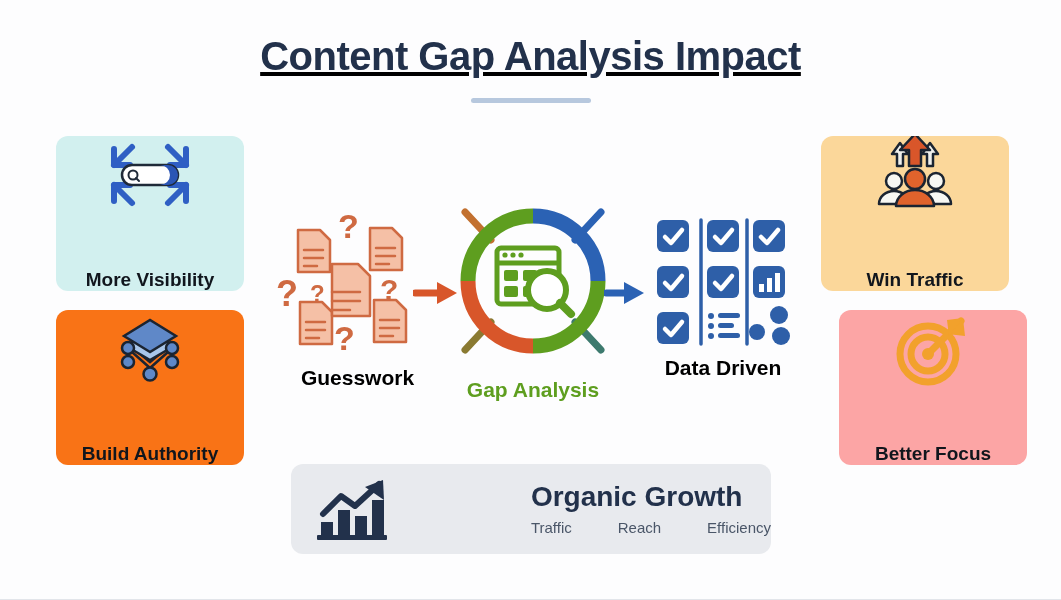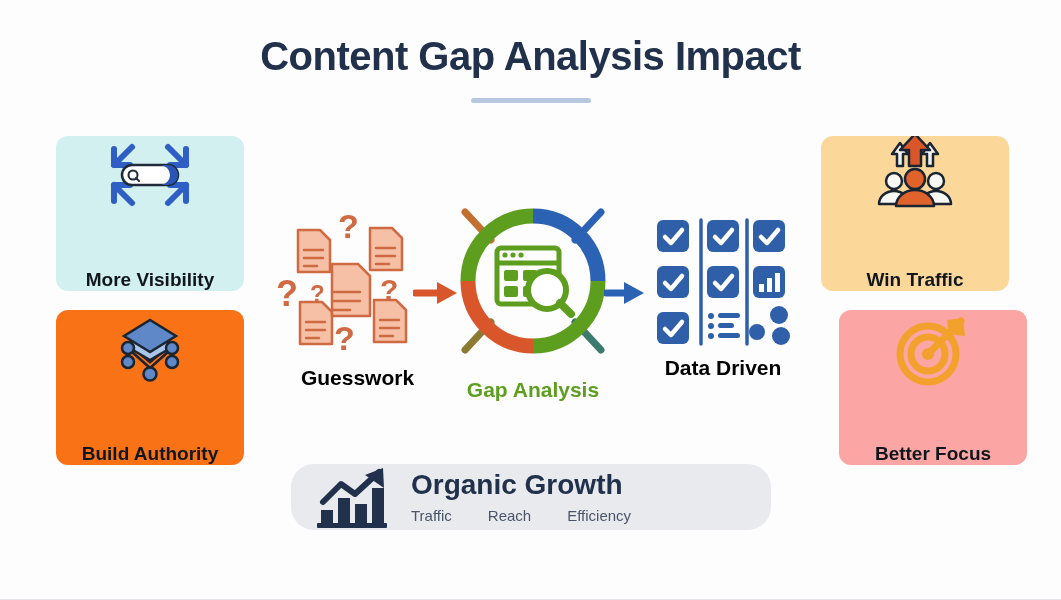--- a/index.html
+++ b/index.html
@@ -23,20 +23,21 @@
     box-sizing: border-box;
   }
 
   
   #title-block {
     position: absolute;
     top: 34px;
     left: 0;
     width: 1061px;
     text-align: center;
+    text-decoration: underline;
   }
   #page-title {
     font-size: 40px;
     font-weight: bold;
     color: #22314b;
     letter-spacing: -0.5px;
     line-height: 1.1;
   }
   #title-underline {
     width: 120px;
@@ -98,39 +99,40 @@
   #stage-gap .flow-label { color: #5e9e1f; }
   #stage-data      { left: 638px; top: 18px; width: 170px; }
   #stage-data .flow-label { color: #000000; }
 
   
   #growth-bar {
     position: absolute;
     left: 291px;
     top: 464px;
     width: 480px;
-    height: 66px;
+    height: 90px;
     background: #e8eaee;
-    border-radius: 23px;
+    border-radius: 12px;
     display: flex;
     align-items: center;
     padding-left: 26px;
     box-sizing: border-box;
+    justify-content: space-between;
   }
   #growth-icon { margin-right: 22px; flex: 0 0 auto; display:flex; align-items:center; }
   #growth-text { display: flex; flex-direction: column; justify-content: center; }
   #growth-title {
     font-size: 28px;
     font-weight: bold;
     color: #22314b;
     line-height: 1.1;
   }
   #growth-metrics {
     display: flex;
-    gap: 36px;
+    gap: 46px;
     margin-top: 6px;
   }
   .growth-metric {
     font-size: 15px;
     color: #4a5668;
   }
 </style>
 </head>
 <body>
 

